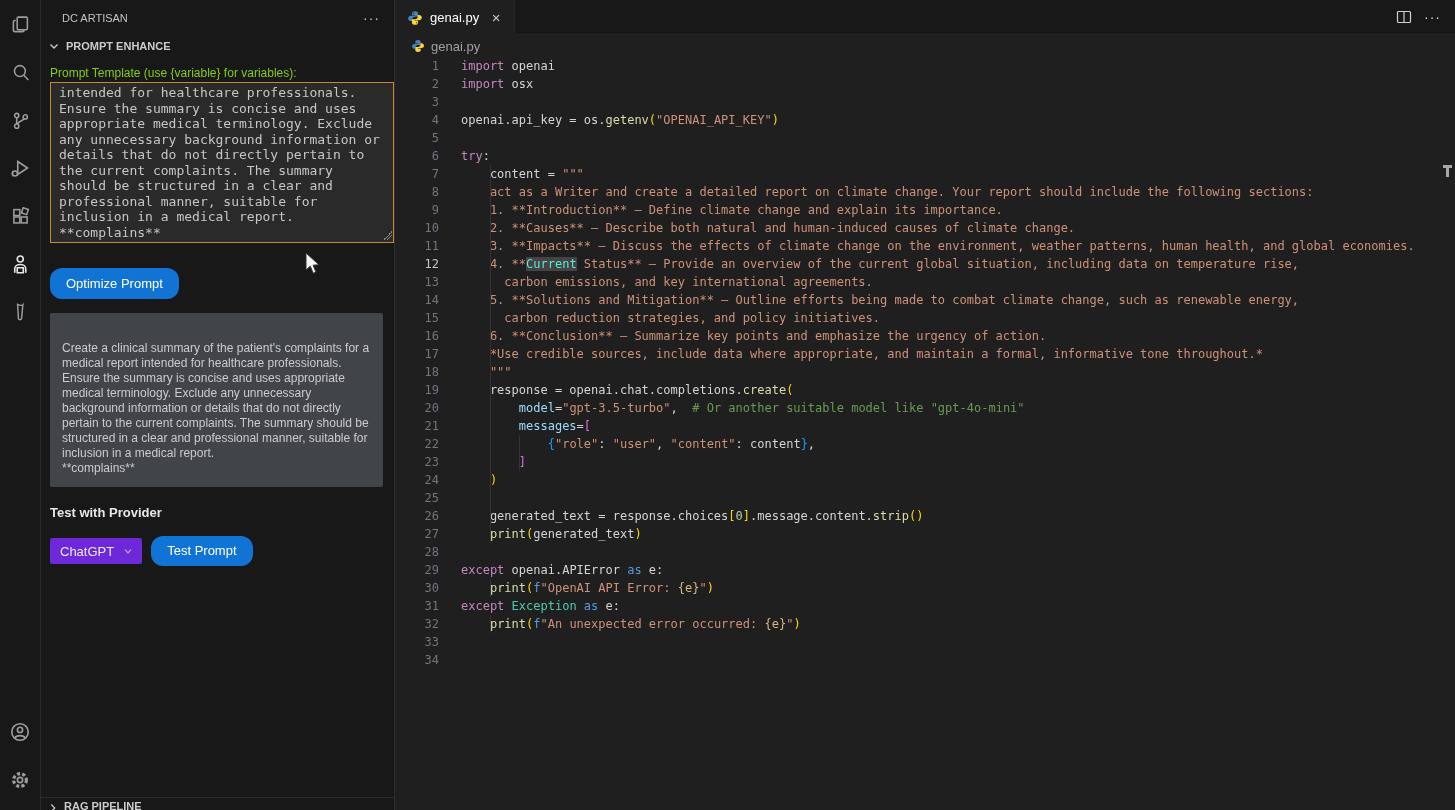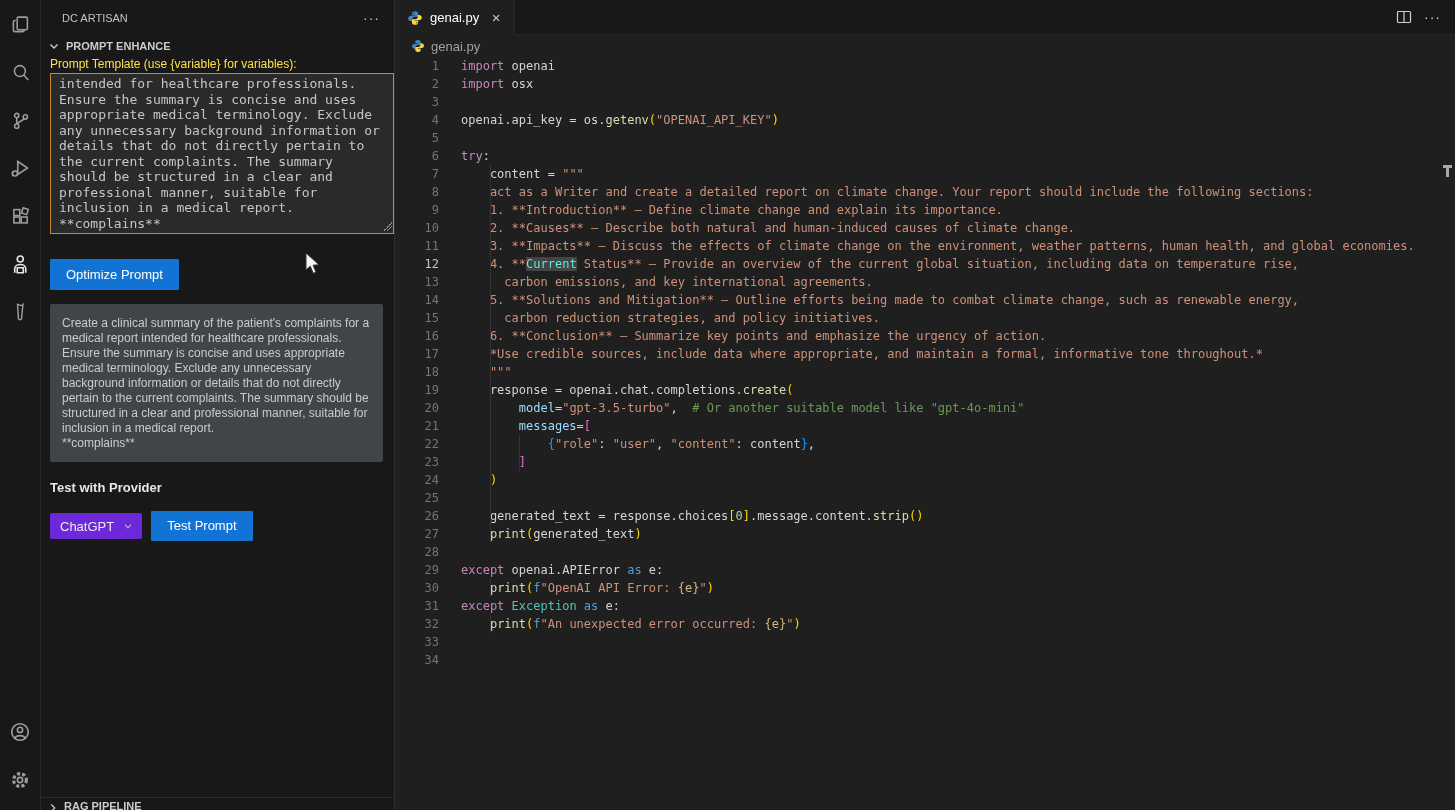--- a/index.html
+++ b/index.html
@@ -19,35 +19,35 @@
   
   .sidebar { width:354px; height:810px; background:#181818; border-right:1px solid #2e2e2e;
              position:relative; flex-shrink:0; color:#cccccc; }
   .sb-title { height:35px; display:flex; align-items:center; justify-content:space-between;
               padding:0 14px 0 21px; font-size:11px; color:#c3c3c3; }
   .sb-more { color:#c3c3c3; font-size:14px; letter-spacing:1px; cursor:pointer; }
   .sb-section-header { height:22px; display:flex; align-items:center; gap:4px; padding-left:5px;
                        font-size:11px; font-weight:bold; color:#cccccc; cursor:pointer; }
   .sb-section-header svg { stroke:#cccccc; fill:none; stroke-width:1.4; }
   .pane { padding:0 10px 0 9px; }
-  .tmpl-label { margin-top:0; font-size:12px; color:#fde047; }
+  .tmpl-label { margin-top:9px; font-size:12px; color:#84cc16; }
   .tmpl-input { display:block; margin-top:2px; width:344px; height:161px; resize:none;
                 background:#2a2a2a; color:#c6c6c6; border:1px solid #c8892b; outline:none;
                 font-family:"DejaVu Sans Mono", monospace; font-size:13px; line-height:15.5px;
                 padding:2px 8px; overflow:hidden; }
   .tmpl-wrap { position:relative; width:344px; }
   .resize-grip { position:absolute; right:2px; bottom:3px; width:9px; height:9px; pointer-events:none;
                  background:linear-gradient(135deg, transparent 0 50%, #8a8a8a 50% 56%, transparent 56% 70%, #8a8a8a 70% 76%, transparent 76%); }
   .btn { display:inline-block; background:#1174d4; color:#ffffff; border:none; font-size:13px;
-         padding:0 16px; height:31px; line-height:31px; border-radius:1px; cursor:pointer;
+         padding:0 16px; height:31px; line-height:31px; border-radius:12px; cursor:pointer;
          font-family:"Liberation Sans", sans-serif; }
   .btn-optimize { margin-top:25px; }
   .sb-h2 { margin-top:18px; font-size:13px; font-weight:bold; color:#e7e7e7; }
   .preview-box { margin-top:14px; width:333px; background:#414549; color:#cbcbcb; border-radius:2px;
-                 padding:12px 12px 11px 12px; font-size:12px; line-height:15px; white-space:pre-line; }
+                 padding:28px 12px 11px 12px; font-size:12px; line-height:15px; white-space:pre-line; }
   .provider-row { margin-top:16px; display:flex; align-items:center; }
   .select { height:26px; background:#6d28d9; color:#ececec; font-size:13px; border-radius:2px;
             display:inline-flex; align-items:center; gap:8px; padding:0 8px 0 10px; cursor:pointer; }
   .select svg { stroke:#bdbdbd; fill:none; stroke-width:1.4; }
   .btn-test { margin-left:9px; height:30px; line-height:30px; }
   .rag { position:absolute; left:0; bottom:0; width:354px; height:13px; border-top:1px solid #2b2b2b;
          display:flex; align-items:flex-start; gap:4px; padding:2px 0 0 5px; overflow:hidden;
          font-size:11px; font-weight:bold; color:#cccccc; cursor:pointer; }
   .rag svg { stroke:#cccccc; fill:none; stroke-width:1.4; margin-top:1px; }
 

